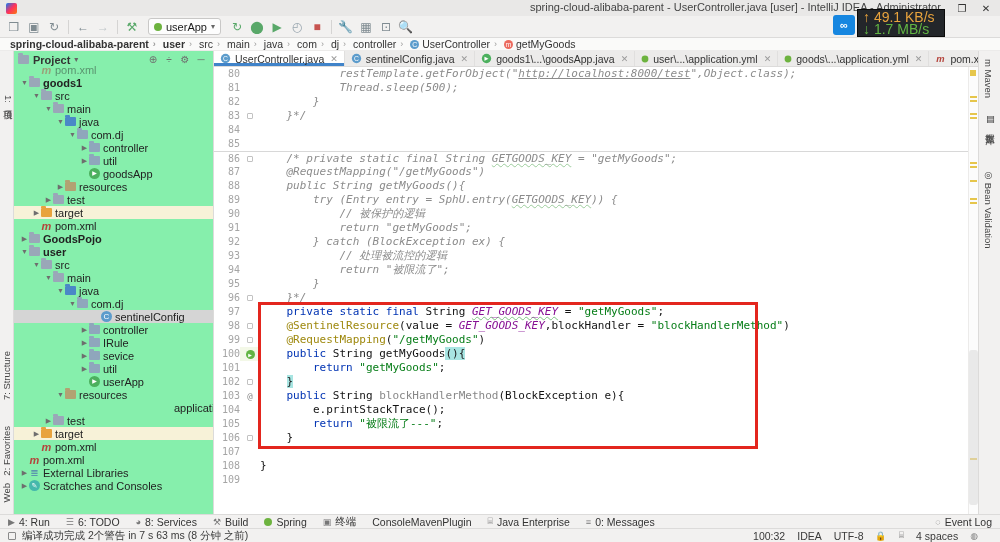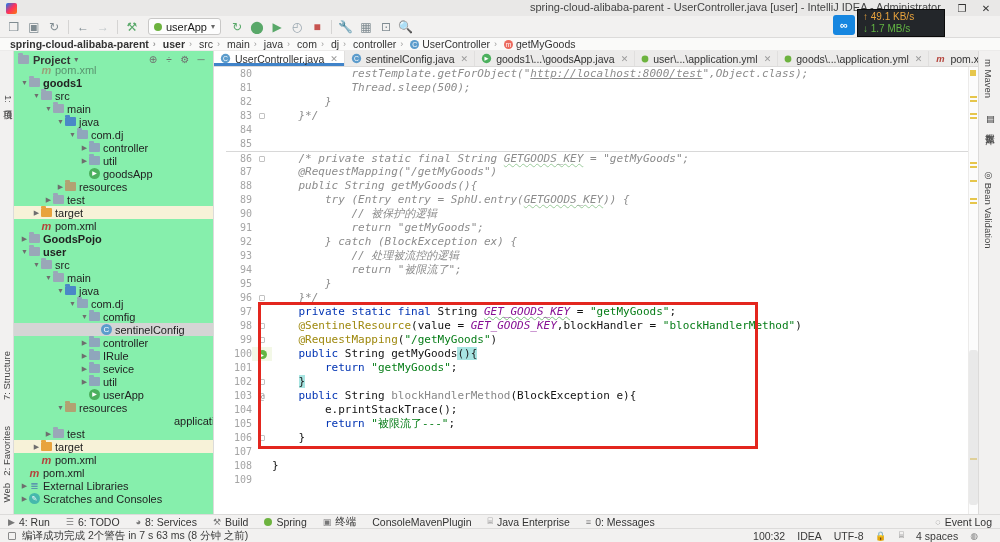--- a/index.html
+++ b/index.html
@@ -3,21 +3,21 @@
 <meta charset="utf-8">
 <style>
   * { margin:0; padding:0; box-sizing:border-box; }
   html,body { width:1000px; height:542px; overflow:hidden; font-family:"Liberation Sans","DejaVu Sans",sans-serif; background:#F2F1F0; font-size:11px; color:#1a1a1a; }
   .titlebar { height:16px; background:#E9E8E7; display:flex; align-items:center; padding:0 4px; position:relative; }
   .idea-logo { width:11px; height:11px; border-radius:2px; background:linear-gradient(135deg,#087CFA,#FE315D 50%,#F97A12); margin:0 6px 0 2px; }
   .menu-item { padding:0 7px; font-size:11px; color:#262626; }
   .win-title { position:absolute; left:530px; top:1px; font-size:11px; color:#444; white-space:nowrap; }
   .win-btns { position:absolute; right:2px; top:0; display:flex; align-items:center; height:16px; }
   .win-btn { width:24px; text-align:center; font-size:10px; color:#333; }
-  .net-overlay { position:absolute; right:55px; top:9px; width:88px; background:#23262A; border:1px solid #0a0a0a; padding:1px 5px; z-index:50; line-height:12px; font-size:10px; }
+  .net-overlay { position:absolute; right:55px; top:9px; width:88px; background:#23262A; border:1px solid #0a0a0a; padding:1px 5px; z-index:50; line-height:12px; font-size:14px; }
   .net-up { color:#E8A33D; } .net-down { color:#62B543; }
   .net-app-icon { position:absolute; right:145px; top:15px; width:22px; height:20px; background:#1686E0; border-radius:3px; color:#fff; font-size:11px; text-align:center; line-height:20px; z-index:50; font-weight:bold; }
 
   .toolbar { height:22px; background:#F2F1F0; display:flex; align-items:center; padding-left:4px; border-bottom:1px solid #DCDBDA; }
   .tb-ic { width:20px; height:18px; display:flex; align-items:center; justify-content:center; font-size:12px; color:#5f6c72; }
   .tb-sep { width:1px; height:14px; background:#D5D4D3; margin:0 4px; }
   .run-cfg { display:flex; align-items:center; border:1px solid #C9C8C7; background:#FDFDFD; border-radius:3px; height:17px; padding:0 5px; margin:0 6px; gap:4px; }
   .dot-spring { width:8px; height:8px; border-radius:50%; background:#6DB33F; display:inline-block; }
 
   .crumbs { height:13px; background:#FAFAF9; display:flex; align-items:center; padding-left:10px; font-size:10.5px; color:#333; border-bottom:1px solid #ECEBEA; }
@@ -52,21 +52,21 @@
   .libic { color:#4E7BAE; font-size:10px; width:11px; text-align:center; flex:none; }
 
   .editor-zone { flex:1; display:flex; flex-direction:column; min-width:0; }
   .tabbar { height:16px; background:#ECEBEA; display:flex; align-items:stretch; border-bottom:1px solid #DCDBDA; overflow:hidden; }
   .tab { display:flex; align-items:center; gap:4px; padding:0 6px; font-size:10.5px; color:#333; border-right:1px solid #E0DFDE; white-space:nowrap; }
   .tab.active { background:#fff; box-shadow:inset 0 -3px 0 #4083C9; }
   .tab .x { color:#9a9a9a; font-size:9px; margin-left:2px; }
 
   .editor-wrap { flex:1; display:flex; min-height:0; }
   .editor { flex:1; background:#fff; position:relative; overflow:hidden; font-family:"DejaVu Sans Mono","Liberation Mono",monospace; font-size:11px; }
-  .cl { height:14px; line-height:14px; display:flex; white-space:pre;margin-left:12px; }
+  .cl { height:14px; line-height:14px; display:flex; white-space:pre; }
   .cl.sep { border-top:1px solid #D8D8D8; }
   .gnum { width:26px; text-align:right; color:#A5A5A5; font-size:10px; flex:none; }
   .gic { width:20px; flex:none; text-align:center; font-size:9px; color:#8c8c8c; position:relative; }
   .gic .foldm { display:inline-block; width:6px; height:6px; border:1px solid #C2C2C2; border-radius:1px; background:#fff; margin-top:4px; }
   .gic .runm { display:inline-block; width:9px; height:9px; border-radius:50%; background:#62B543; color:#fff; font-size:6px; line-height:9px; margin-top:2px; }
   .gic.hot { background:#F3F8E7; }
   .codetext { flex:1; }
   .cm { color:#8C8C8C; font-style:italic; }
   .cml { color:#8C8C8C; font-style:italic; text-decoration:underline; }
   .kw { color:#0033B3; }
@@ -295,25 +295,20 @@
         </div>
         <div class="trow" style="padding-left: 42px;">
           <span class="arrow">▼</span>
           <span class="fold" style="background: rgb(74, 136, 199);"></span>
           <span class="lbl">java</span>
         </div>
         <div class="trow" style="padding-left: 54px;">
           <span class="arrow">▼</span>
           <span class="fold" style="background: rgb(143, 166, 188);"></span>
           <span class="lbl">com.dj</span>
-        </div>
-        <div class="trow" style="padding-left: 66px;">
-          <span class="arrow">▼</span>
-          <span class="fold" style="background: rgb(143, 166, 188);"></span>
-          <span class="lbl">comfig</span>
         </div>
         <div class="trow sel" style="padding-left: 78px;">
           <span class="arrow"></span>
           <span class="circ" style="background: rgb(92, 156, 204);">C</span>
           <span class="lbl">sentinelConfig</span>
         </div>
         <div class="trow" style="padding-left: 66px;">
           <span class="arrow">▶</span>
           <span class="fold" style="background: rgb(143, 166, 188);"></span>
           <span class="lbl">controller</span>

